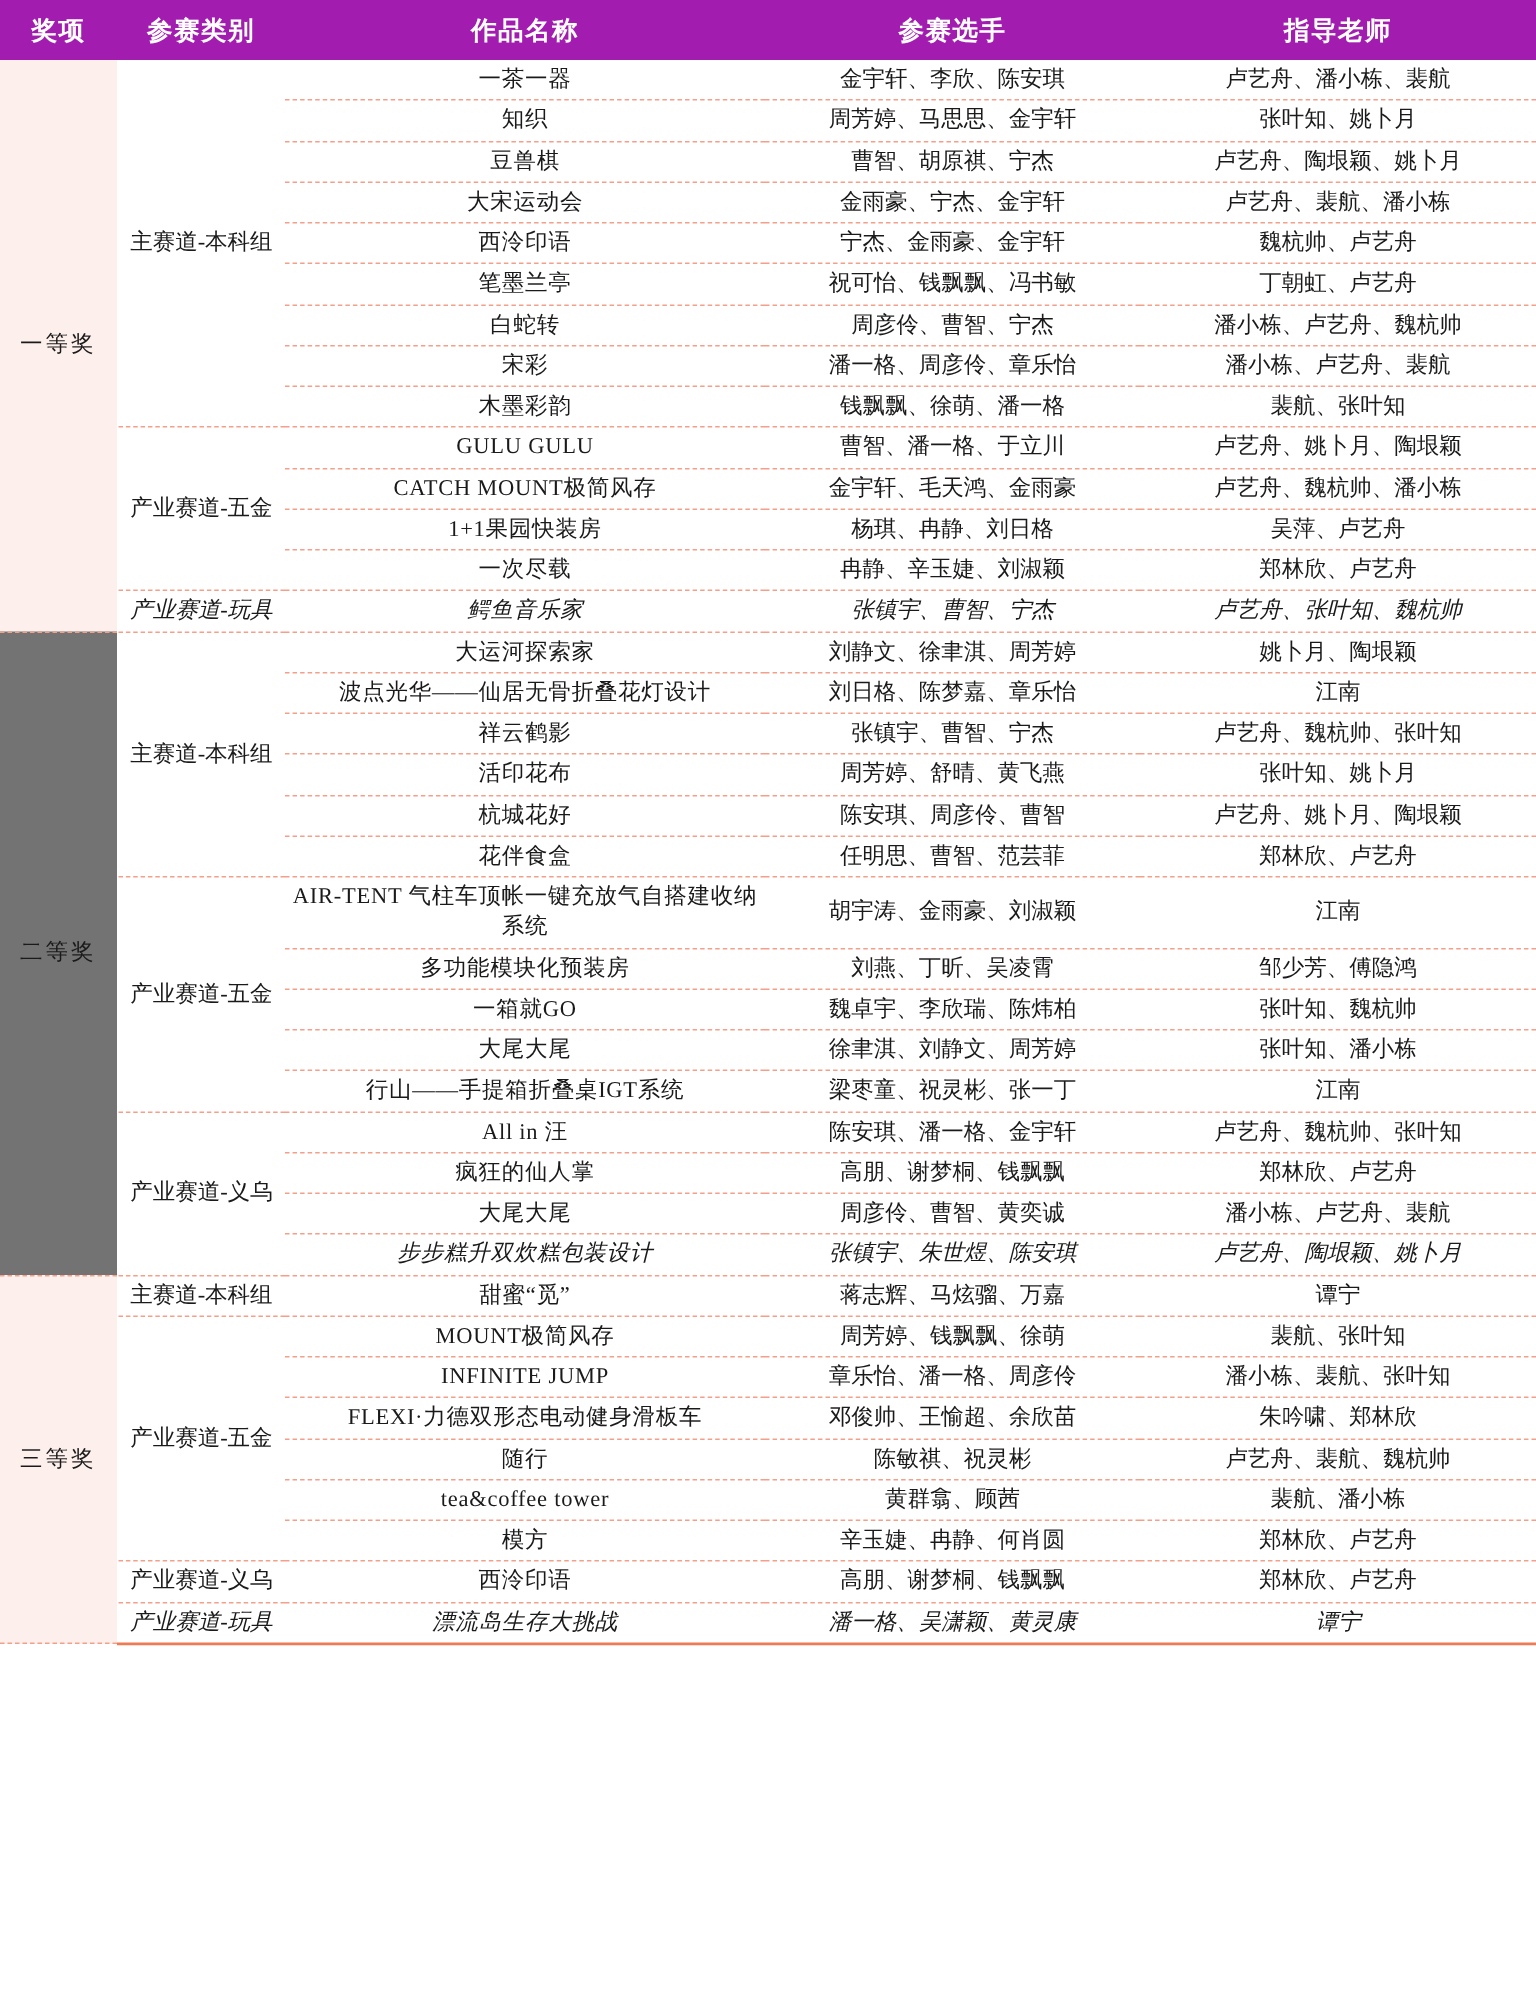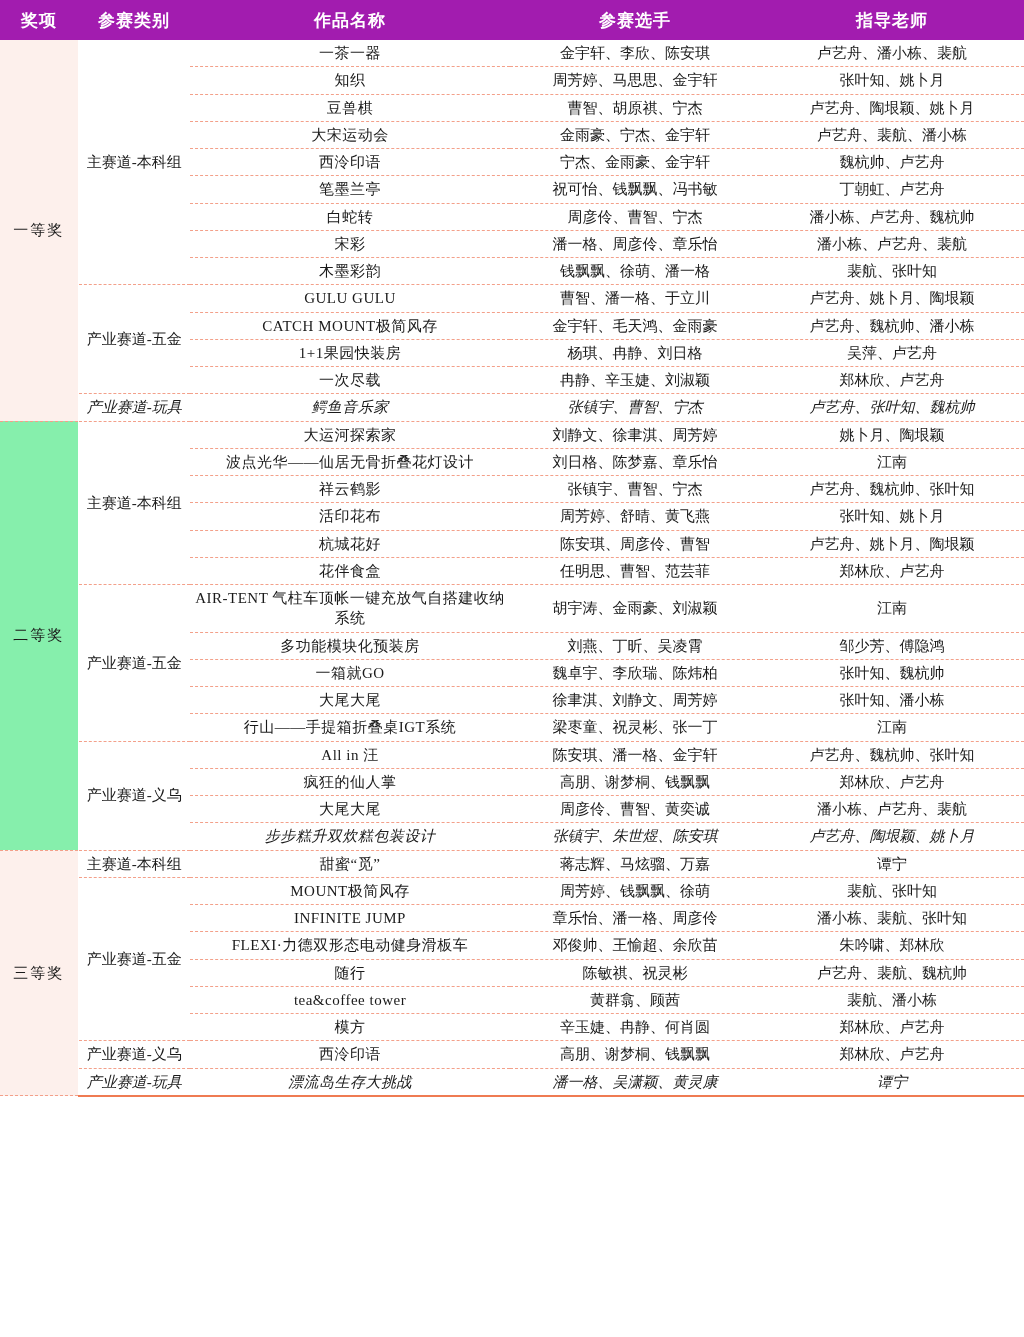--- a/index.html
+++ b/index.html
@@ -37,21 +37,21 @@
   }
   td.award-cell {
     font-size: 17px;
     font-weight: normal;
     background: #fdf0ec;
     border-right: 1px solid #ffffff;
     border-bottom: 1px solid #ffffff;
     letter-spacing: 2px;
   }
   td.award-cell.alt {
-    background: #86efac;
+    background: #737373;
   }
   td.cat-cell {
     font-size: 15px;
     text-align: left;
     padding-left: 12px;
     border-right: none;
     border-bottom: 1px dashed #f3a08a;
     line-height: 1.4;
   }
   td.work-cell {

